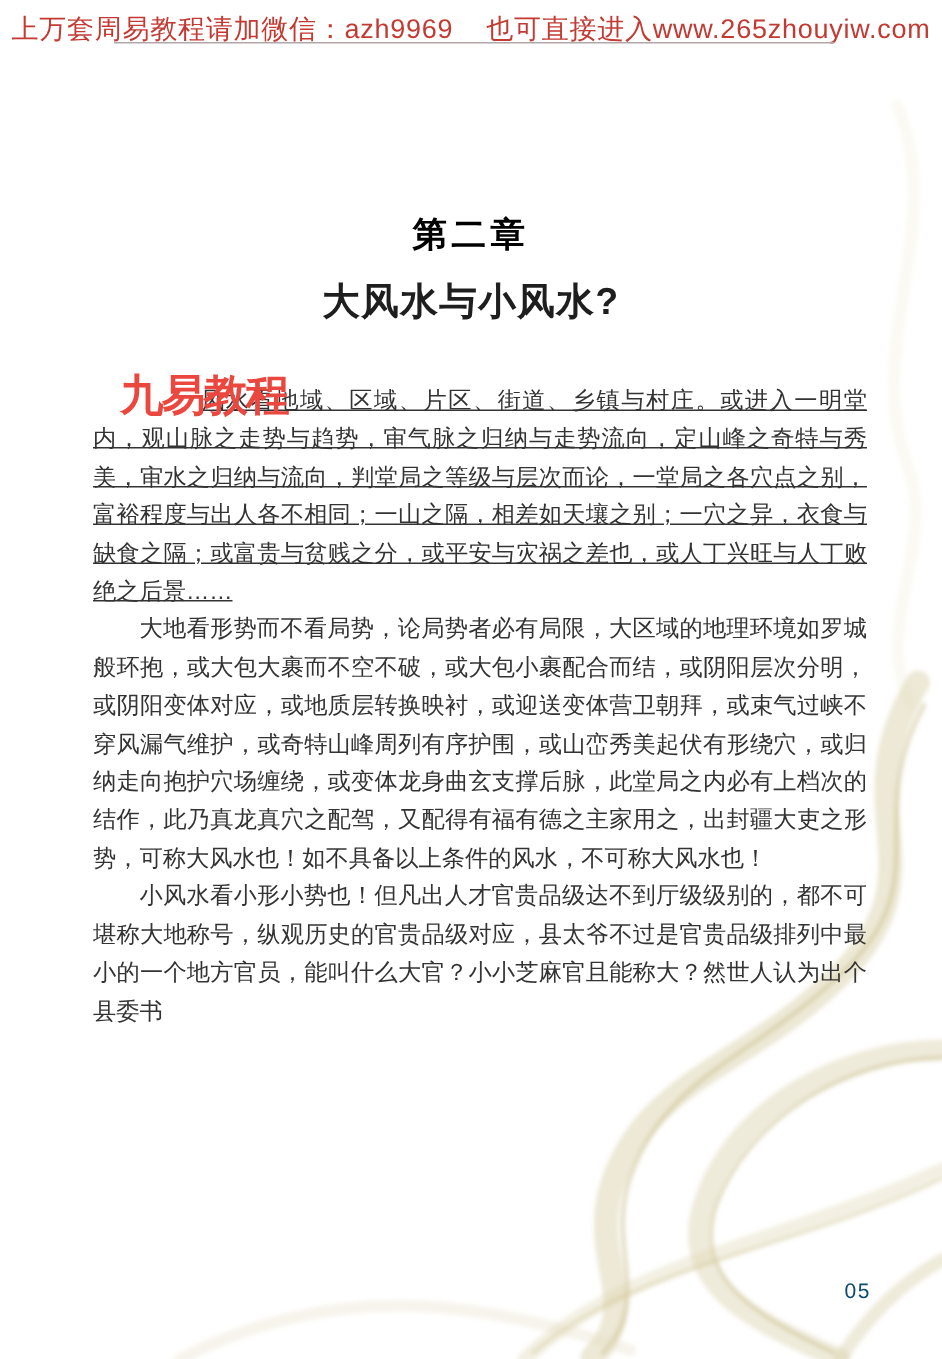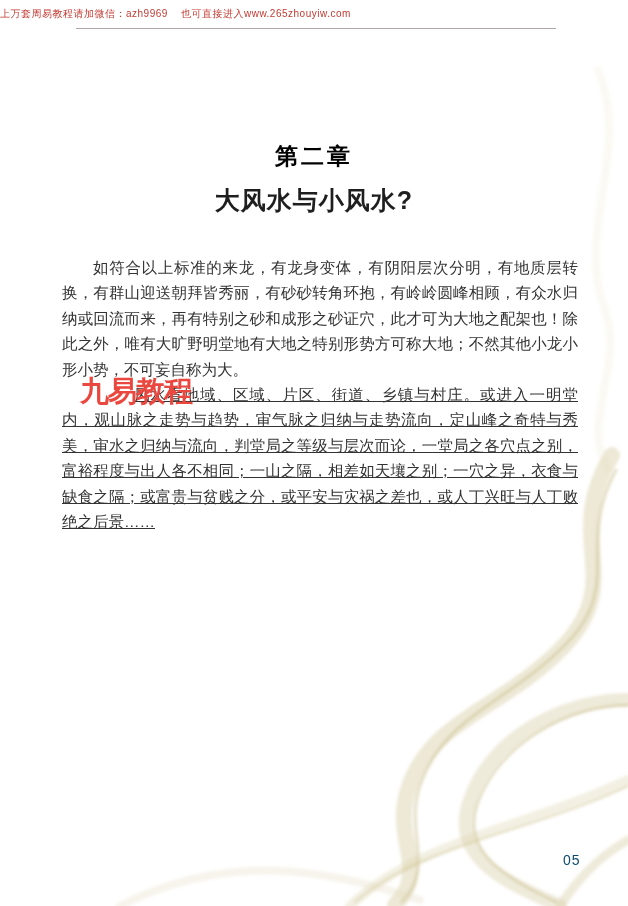--- a/index.html
+++ b/index.html
@@ -7,22 +7,22 @@
     position:relative;
     width:628px;height:906px;
     margin:0 auto;
     background:#ffffff;
     overflow:hidden;
     font-family:"Liberation Sans","DejaVu Sans",sans-serif;
   }
   
   .header-note{
     position:absolute;top:7px;left:0;right:0;
-    text-align:left;
-    font-size:10px;
+    text-align:center;
+    font-size:18px;
     letter-spacing:.5px;
     color:var(--header_red,#c23a32);
     white-space:pre;
   }
   .header-rule{
     position:absolute;top:28px;left:76px;width:480px;height:1px;
     background:var(--rule_gray,#b3a6a6);
   }
   
   .chapter-number{
@@ -86,21 +86,22 @@
     </g>
   </svg>
 
   <div class="header-note">上万套周易教程请加微信：azh9969    也可直接进入www.265zhouyiw.com</div>
   <div class="header-rule"></div>
 
   <div class="chapter-number">第二章</div>
   <div class="chapter-title">大风水与小风水?</div>
 
   <div class="content">
-    <p>如符合以上标准的来龙，有龙身变体，有阴阳层次分明，有地质层转换，有群山迎送朝拜皆秀丽，有砂砂转角环抱，有岭岭圆峰相顾，有众水归纳或回流而来，再有特别之砂和成形之砂证穴，此才可为大地之配架也！除此之外，唯有大旷野明堂地有大地之特别形势方可称大地；不然其他小龙小形小势，不可妄自称为大。</p>
     <p class="has-watermark">
       <span class="watermark">九易教程</span><span>风水看地域、区域、片区、街道、乡镇与村庄。或进入一明堂内，观山脉之走势与趋势，审气脉之归纳与走势流向，定山峰之奇特与秀美，审水之归纳与流向，判堂局之等级与层次而论，一堂局之各穴点之别，富裕程度与出人各不相同；一山之隔，相差如天壤之别；一穴之异，衣食与缺食之隔；或富贵与贫贱之分，或平安与灾祸之差也，或人丁兴旺与人丁败绝之后景……</span>
     </p>
+    <p>大地看形势而不看局势，论局势者必有局限，大区域的地理环境如罗城般环抱，或大包大裹而不空不破，或大包小裹配合而结，或阴阳层次分明，或阴阳变体对应，或地质层转换映衬，或迎送变体营卫朝拜，或束气过峡不穿风漏气维护，或奇特山峰周列有序护围，或山峦秀美起伏有形绕穴，或归纳走向抱护穴场缠绕，或变体龙身曲玄支撑后脉，此堂局之内必有上档次的结作，此乃真龙真穴之配驾，又配得有福有德之主家用之，出封疆大吏之形势，可称大风水也！如不具备以上条件的风水，不可称大风水也！</p>
+    <p>小风水看小形小势也！但凡出人才官贵品级达不到厅级级别的，都不可堪称大地称号，纵观历史的官贵品级对应，县太爷不过是官贵品级排列中最小的一个地方官员，能叫什么大官？小小芝麻官且能称大？然世人认为出个县委书</p>
   </div>
 
   <div class="page-number">05</div>
 
 </div>
 
 </body></html>

